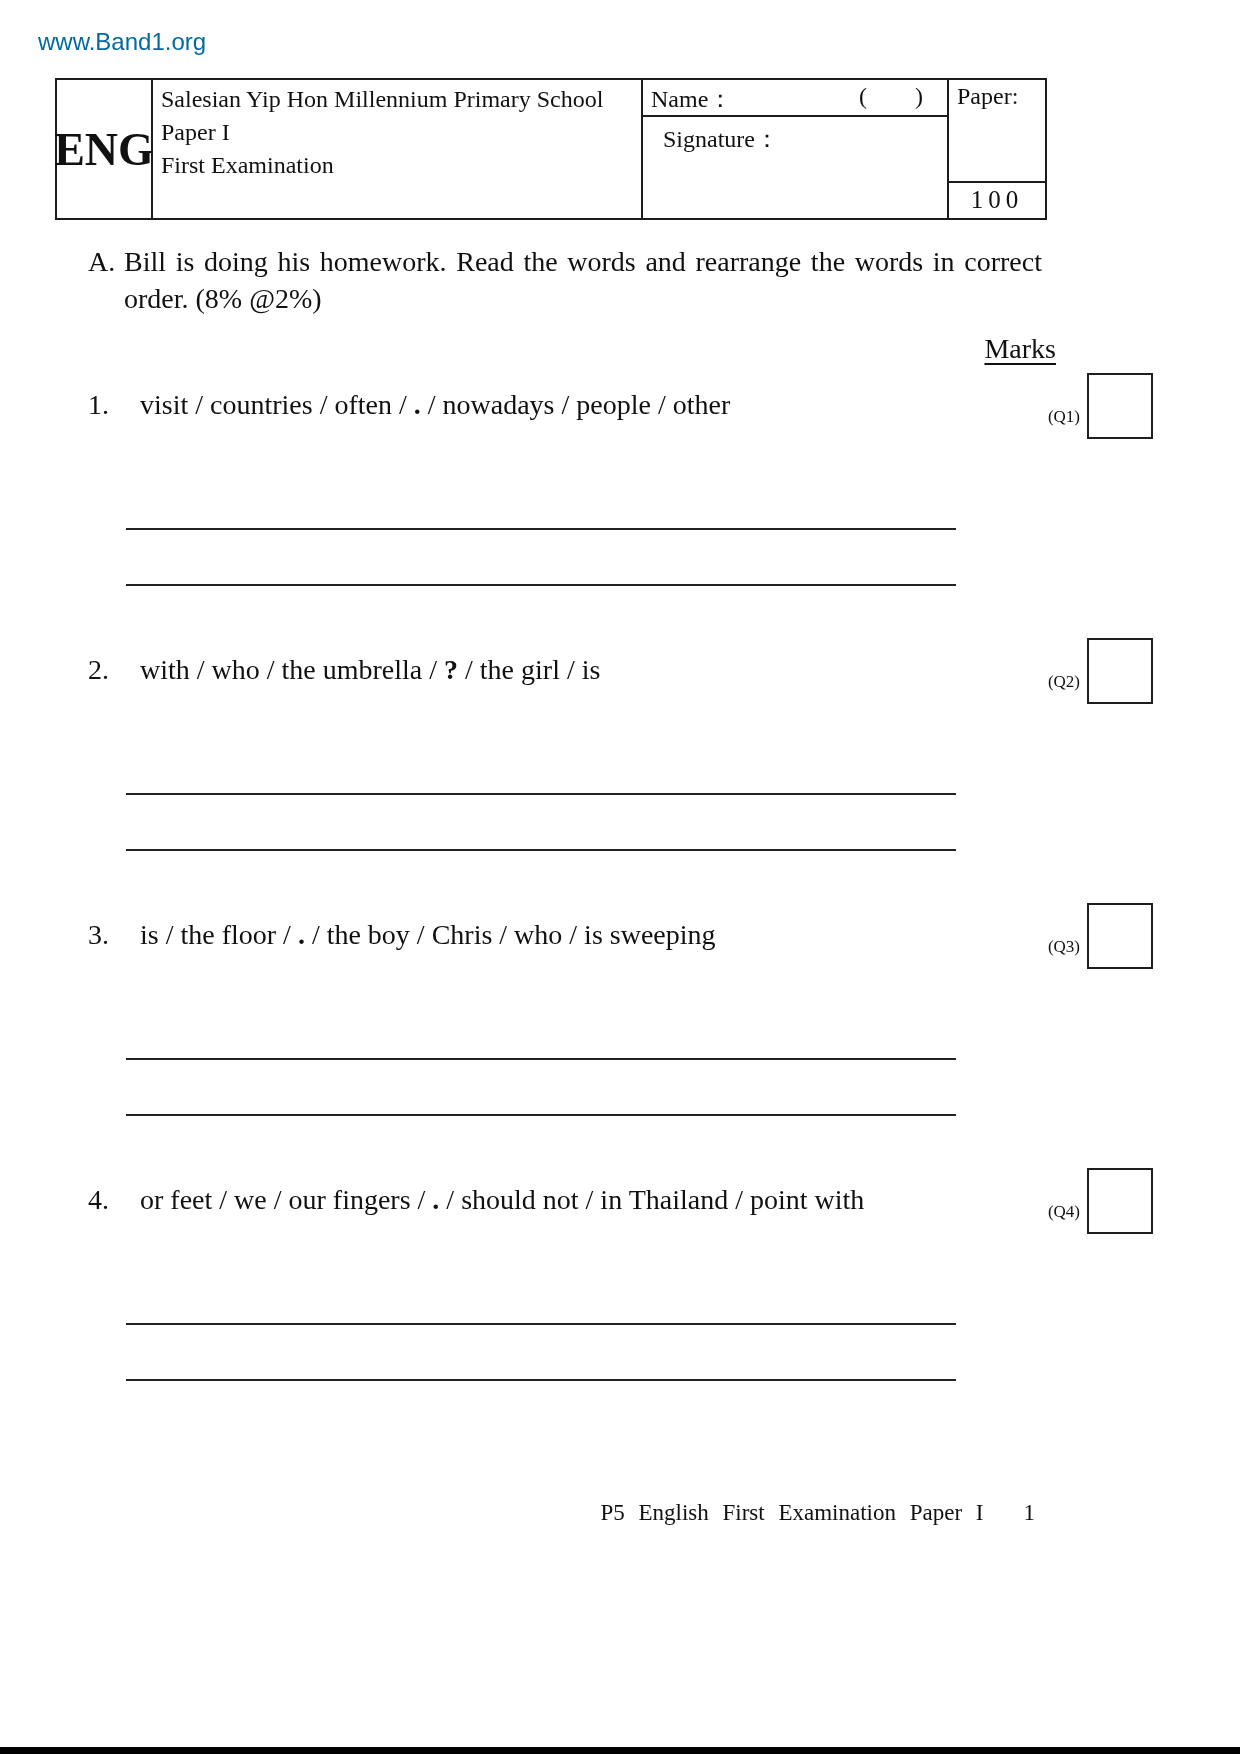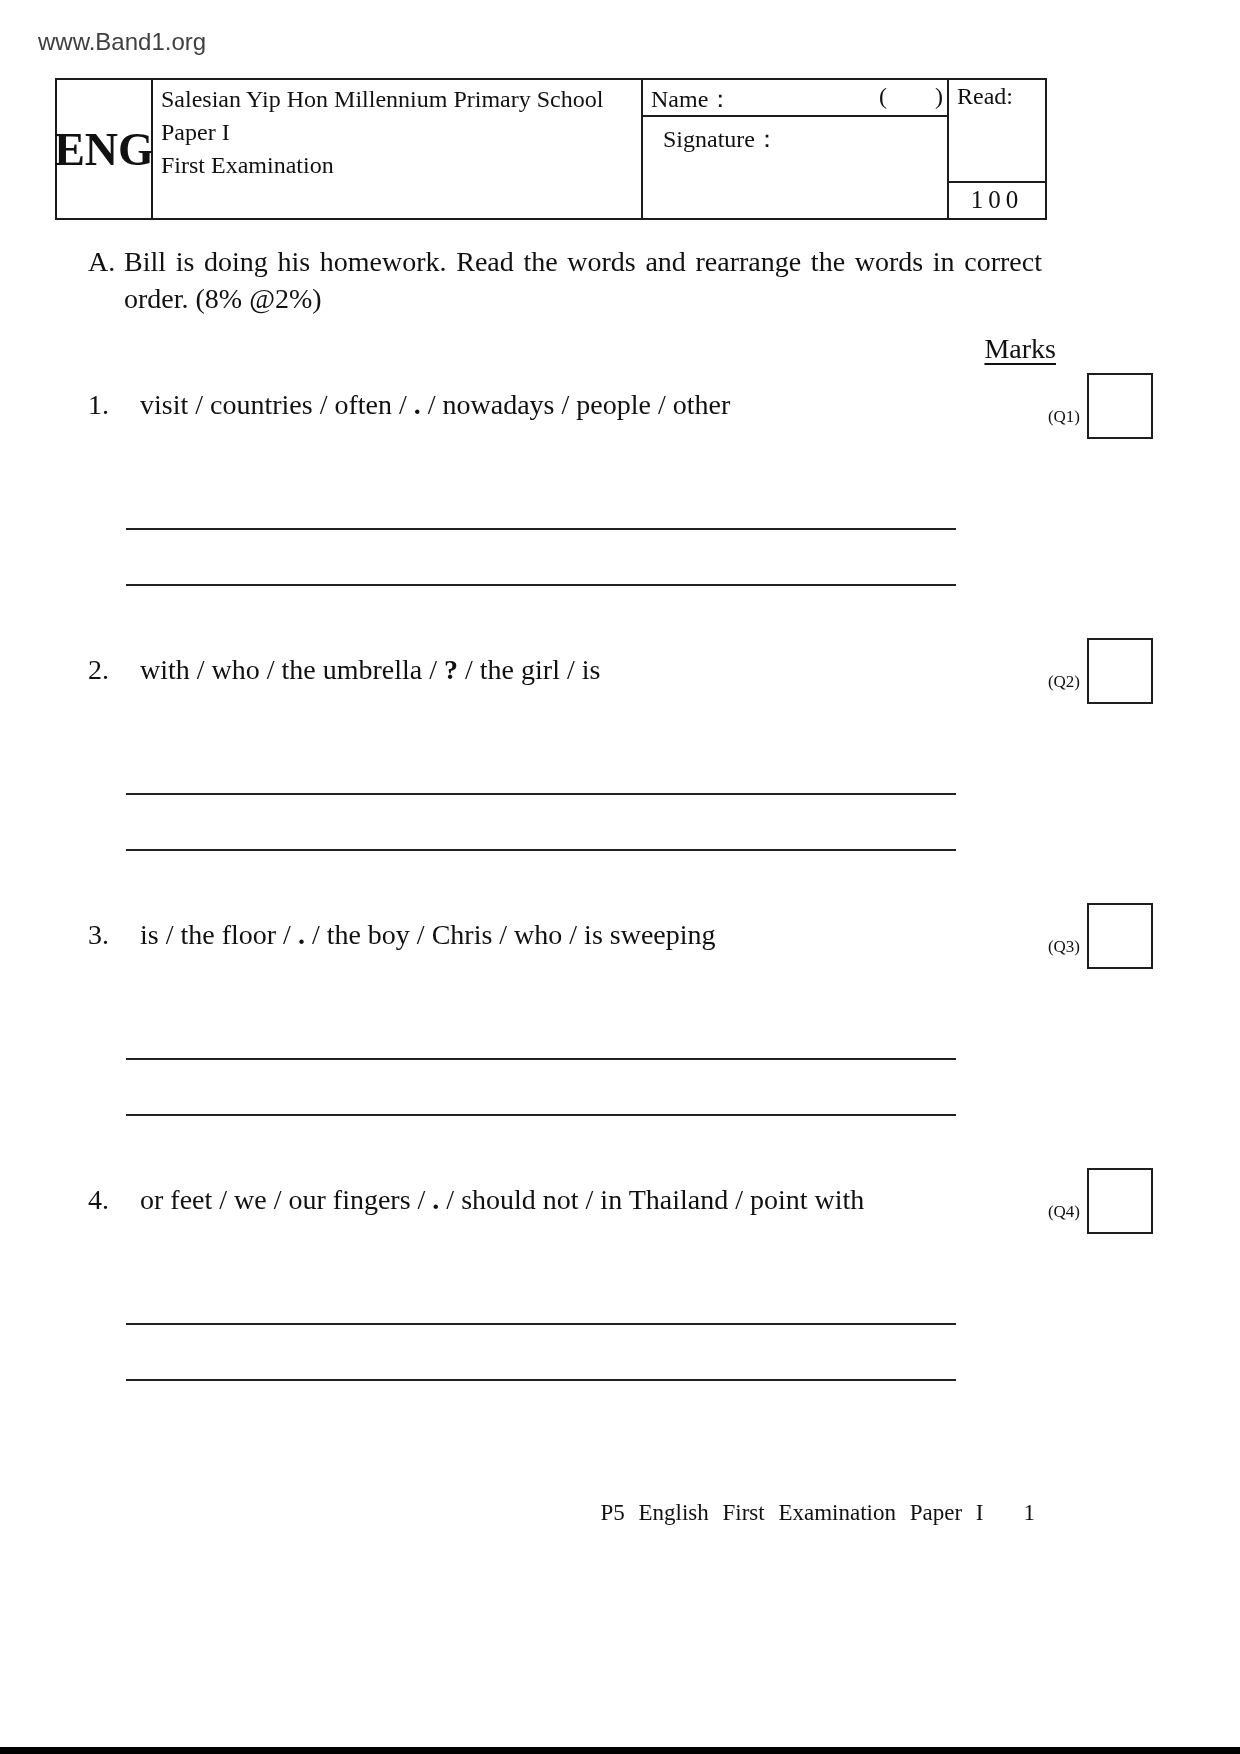--- a/index.html
+++ b/index.html
@@ -13,21 +13,21 @@
     font-family: "Liberation Serif", serif;
     overflow: hidden;
     margin: 0 auto;
   }
   .site-url {
     position: absolute;
     left: 38px;
     top: 28px;
     font-family: "Liberation Sans", sans-serif;
     font-size: 24px;
-    color: #404040;
+    color: #0369a1;
   }
   
   .header-table {
     position: absolute;
     left: 55px;
     top: 78px;
     width: 992px;
     height: 142px;
     border: 2px solid #1c1c1c;
     display: flex;
@@ -52,21 +52,21 @@
     width: 306px;
     border-right: 2px solid #1c1c1c;
     display: flex;
     flex-direction: column;
   }
   .row-name {
     height: 37px;
     border-bottom: 2px solid #1c1c1c;
     display: flex;
     justify-content: space-between;
-    padding: 3px 4px 0 8px;
+    padding: 3px 24px 0 8px;
     white-space: pre;
   }
   .row-class {
     height: 34px;
     border-bottom: 2px solid #1c1c1c;
     padding: 2px 8px 0 8px;
     white-space: pre;
   }
   .row-class .class-value { margin-left: 26px; }
   .row-sig { flex: 1; padding: 6px 8px 0 20px; }
@@ -176,21 +176,21 @@
     <div class="col-name">
       <div class="row-name">
         <span>Name：</span>
         <span>(        )</span>
       </div>
       <div class="row-sig">
         <span>Signature：</span>
       </div>
     </div>
     <div class="col-marks">
-      <div class="marks-label">Read:</div>
+      <div class="marks-label">Paper:</div>
       <div class="marks-value">100</div>
     </div>
   </div>
 
   <div class="content">
 
     <div class="section-head">
       <span class="sec-label">A.</span>
       <div class="sec-text">Bill is doing his homework. Read the words and rearrange the words in correct order. (8% @2%)</div>
     </div>

